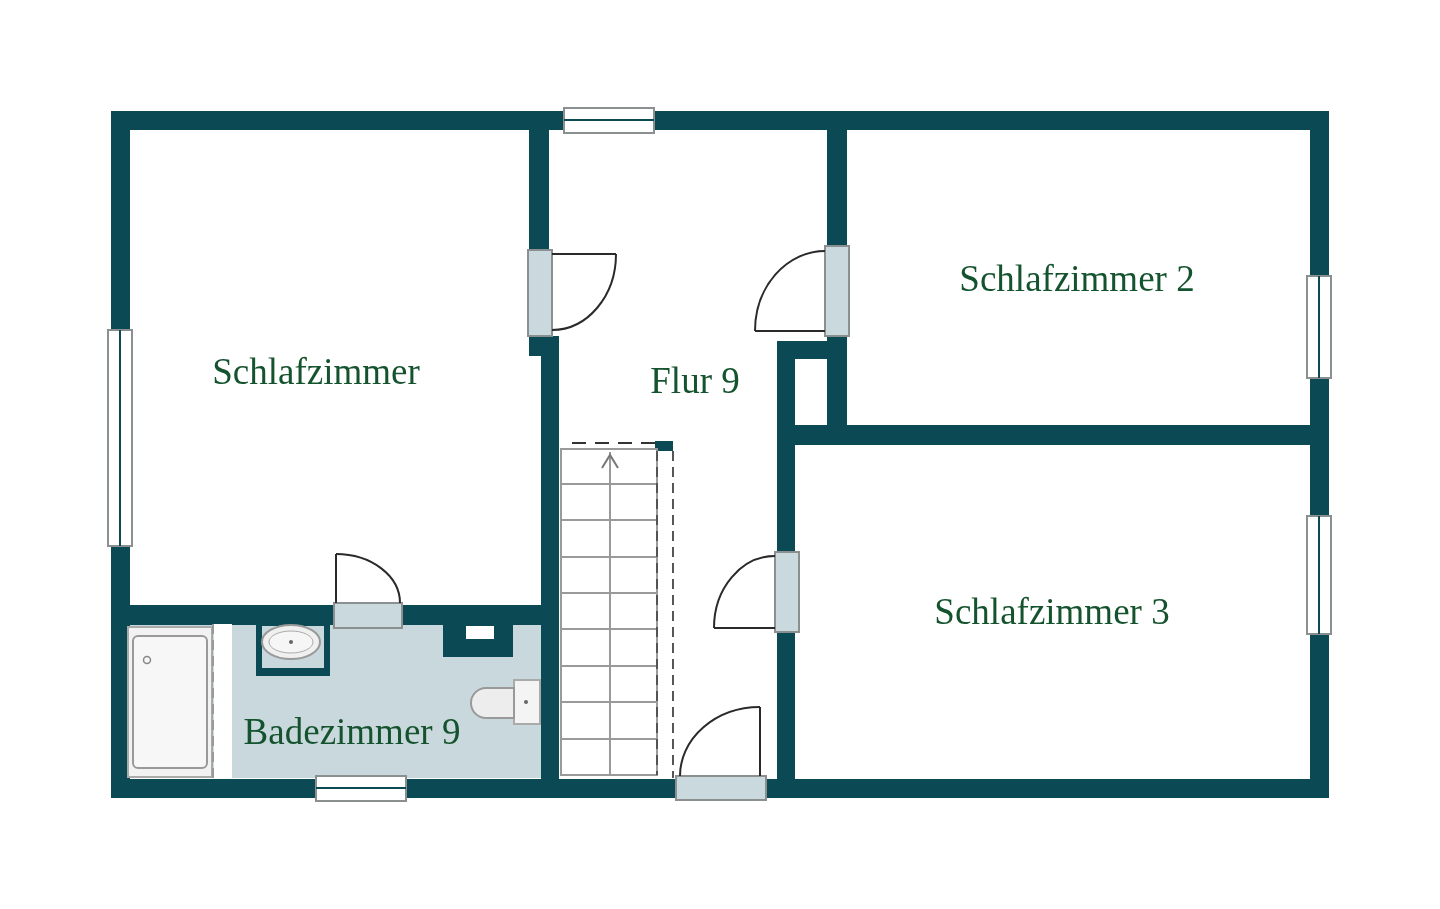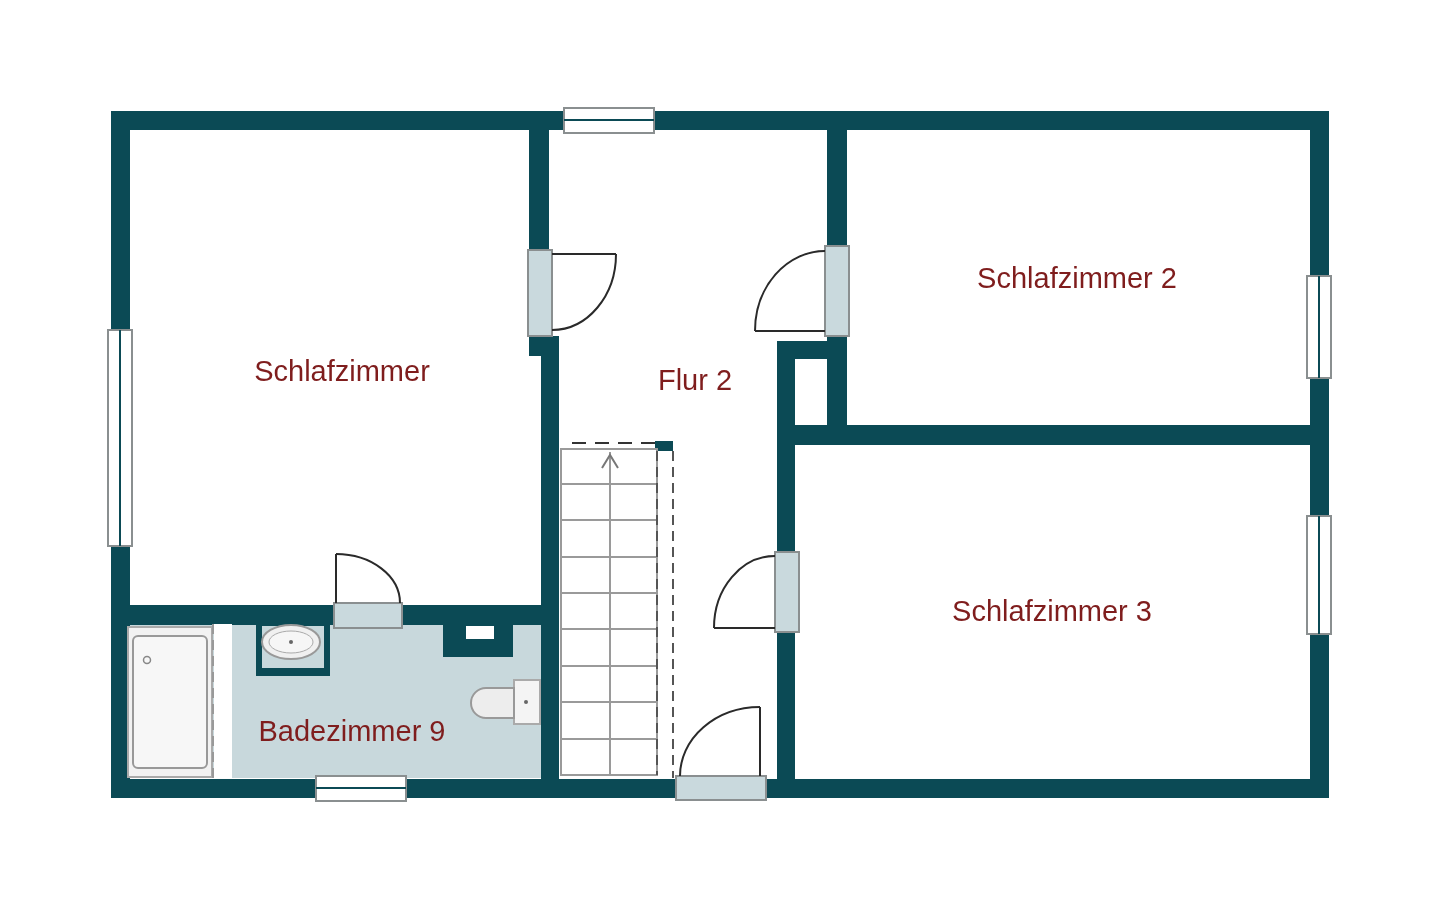--- a/index.html
+++ b/index.html
@@ -1,20 +1,20 @@
 <!DOCTYPE html>
 <html><head>
 <meta charset="utf-8">
 <style>
   html, body { margin:0; padding:0; background:#ffffff; }
   body { width:1440px; height:909px; position:relative; overflow:hidden;
          font-family:"Liberation Sans", sans-serif; }
   #plan { position:absolute; left:0; top:0; }
-  .label { position:absolute; color:#7f1d1d; font-size:29px; white-space:nowrap;
-           transform:translate(-50%,-50%); letter-spacing:0px; }
+  .label { position:absolute; color:#14532d; font-size:37px; white-space:nowrap;
+           transform:translate(-50%,-50%); letter-spacing:0px;font-family:Liberation Serif, serif; }
 </style>
 </head>
 <body>
 
 <svg id="plan" width="1440" height="909" viewBox="0 0 1440 909">
 
   <rect x="128" y="624" width="414" height="154" fill="#c8d8dc"></rect>
 
   <g fill="#0b4a55">
 
@@ -117,17 +117,17 @@
     <circle cx="291" cy="642" r="2" fill="#666"></circle>
   </g>
 
   <g>
     <rect x="514" y="680" width="26" height="44" fill="#f4f4f4" stroke="#aaa" stroke-width="2"></rect>
     <path d="M 514 688 L 486 688 A 14 14 0 0 0 486 718 L 514 718 Z" fill="#ededed" stroke="#999" stroke-width="2"></path>
     <circle cx="526" cy="702" r="2" fill="#666"></circle>
   </g>
 </svg>
 
-<div class="label" style="left:342px; top:371px;">Schlafzimmer</div>
-<div class="label" style="left:695px; top:380px;">Flur 2</div>
+<div class="label" style="left:316px; top:371px;">Schlafzimmer</div>
+<div class="label" style="left:695px; top:380px;">Flur 9</div>
 <div class="label" style="left:1077px; top:278px;">Schlafzimmer 2</div>
 <div class="label" style="left:1052px; top:611px;">Schlafzimmer 3</div>
 <div class="label" style="left:352px; top:731px;">Badezimmer 9</div>
 
 </body></html>

